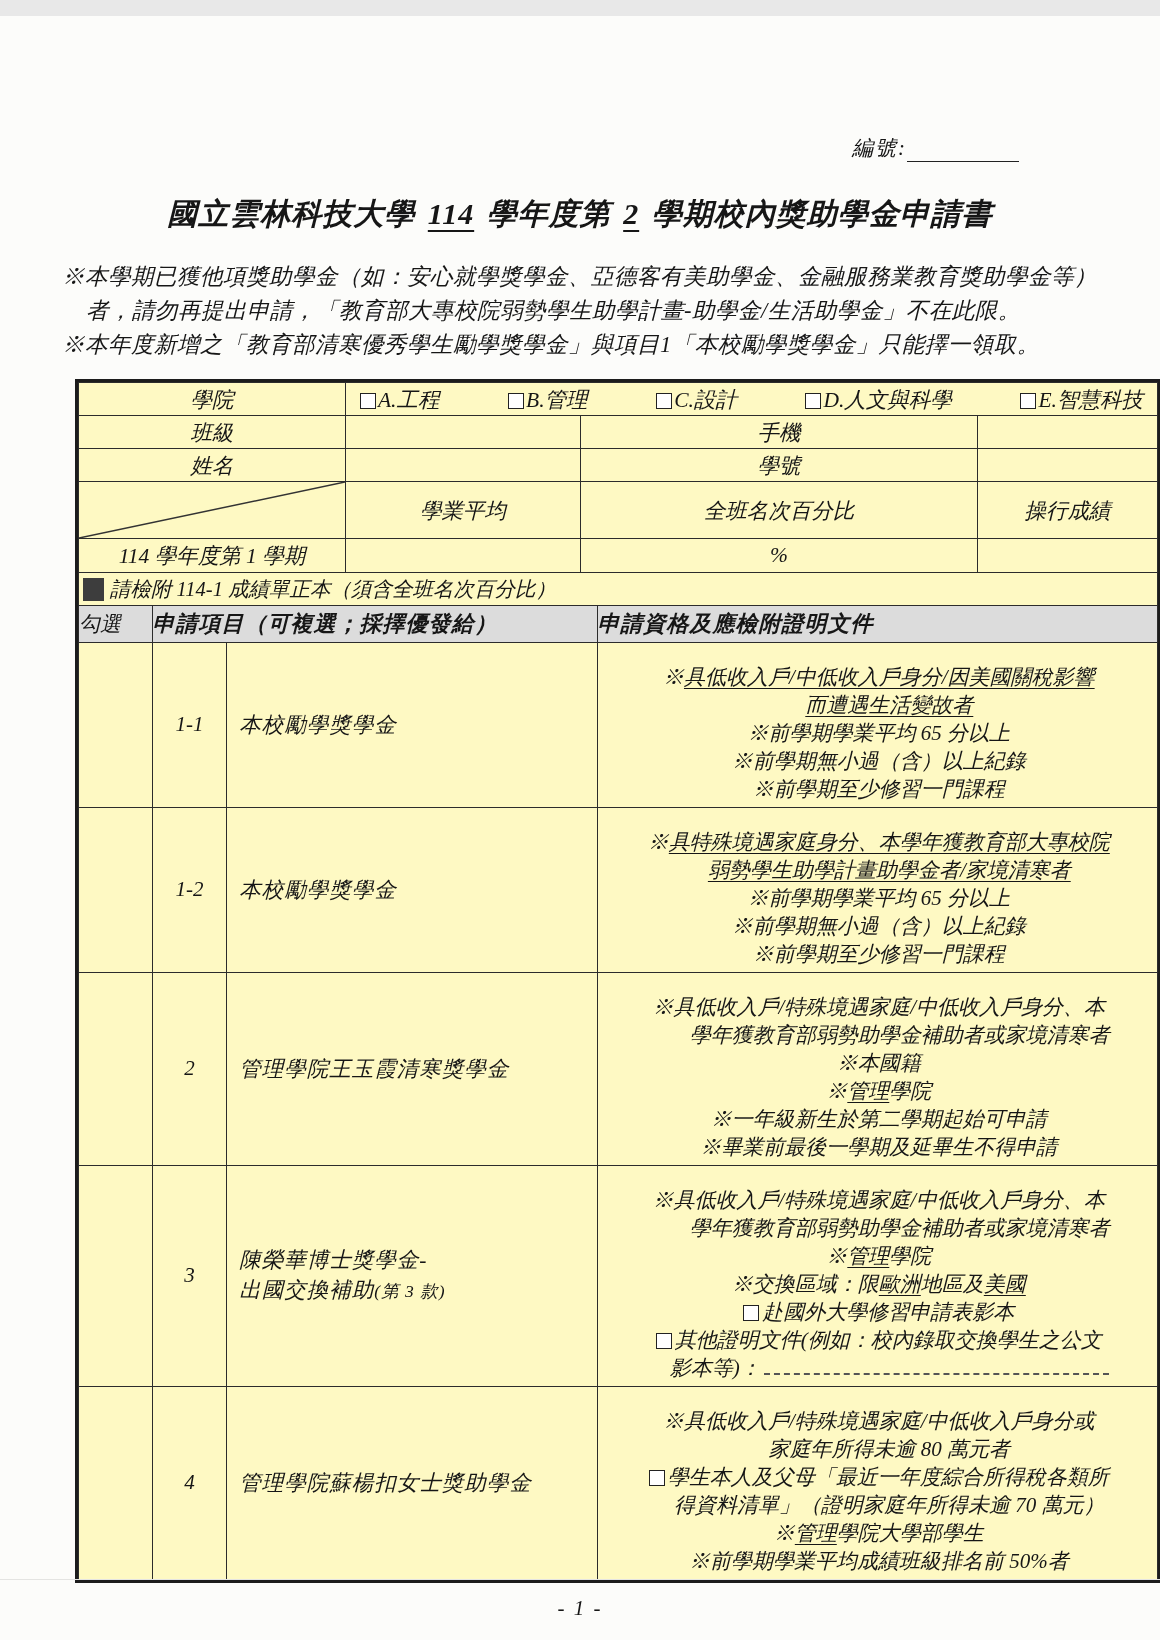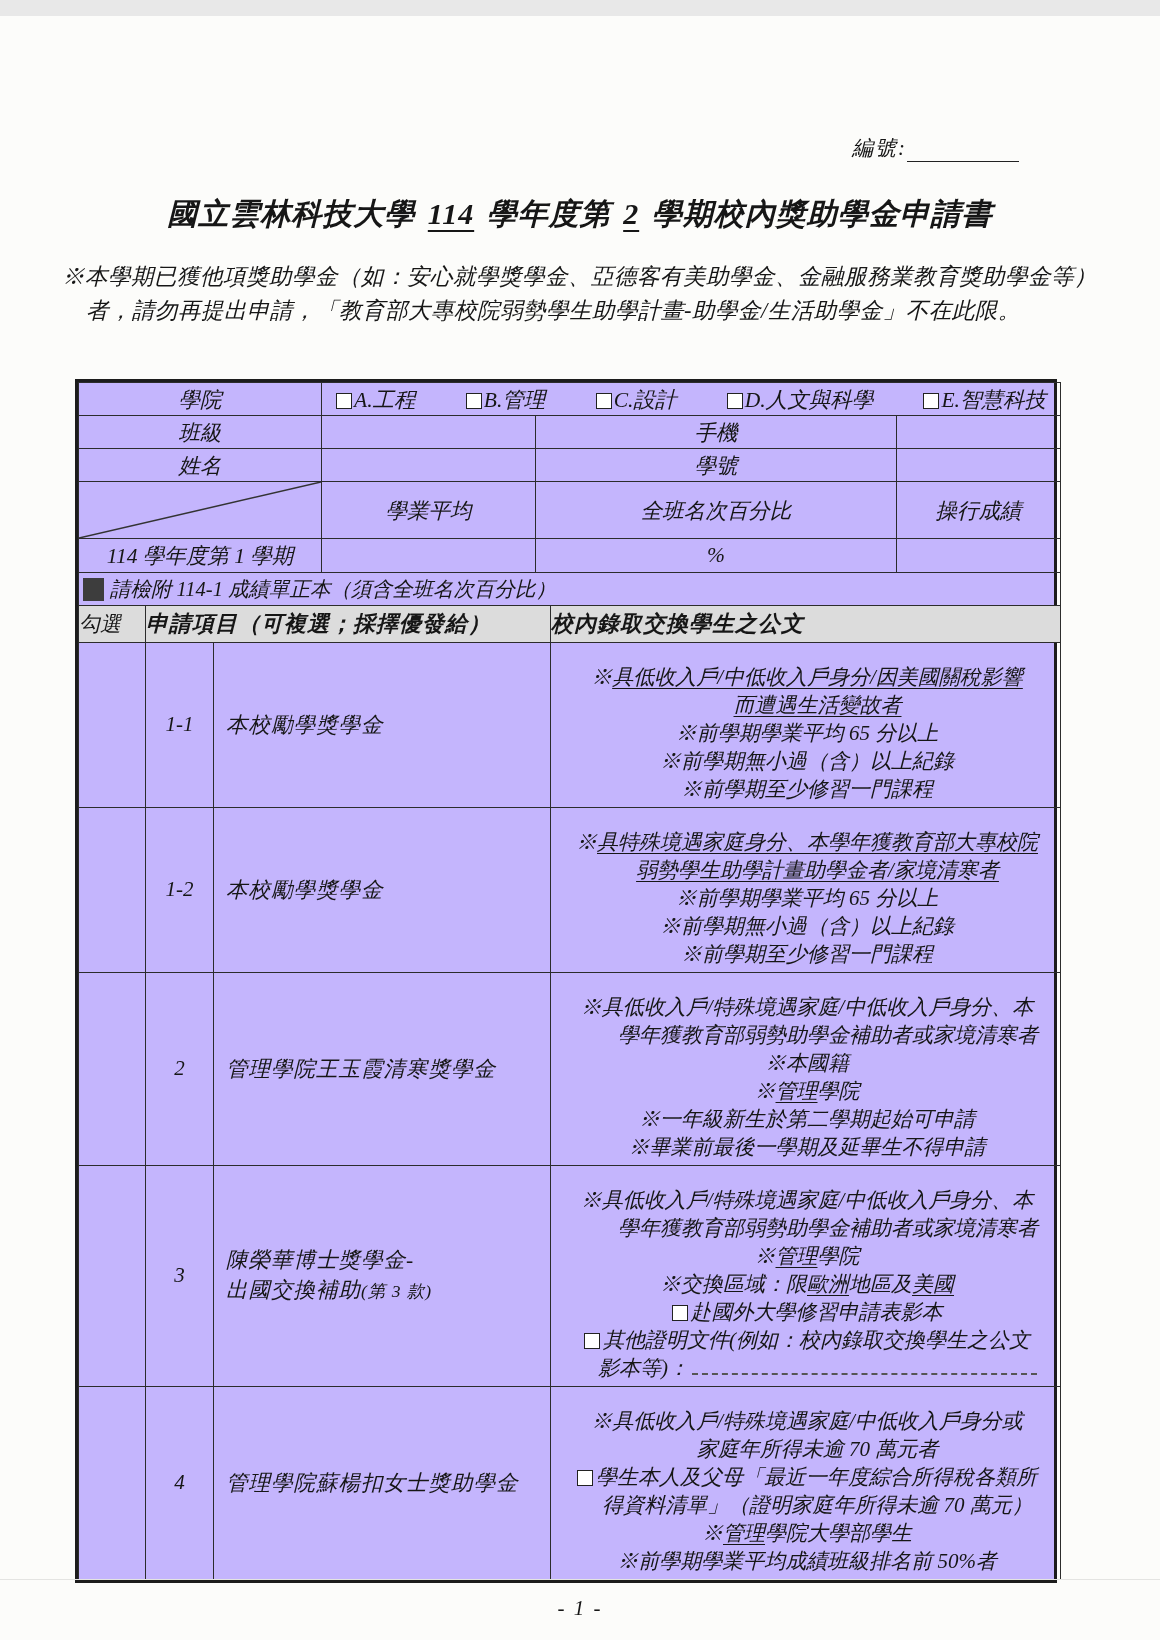--- a/index.html
+++ b/index.html
@@ -15,21 +15,21 @@
   .serial { position:absolute; top:118px; left:852px; font-size:21px; letter-spacing:2px; }
   .serial-line { display:inline-block; width:112px; height:21px; border-bottom:1.6px solid #222; vertical-align:bottom; }
   
   .title { position:absolute; top:178px; left:0; width:100%; text-align:center;
            font-size:30px; font-weight:bold; letter-spacing:1px; }
   .title .u-num { text-decoration:underline; text-underline-offset:6px; text-decoration-thickness:1.6px; padding:0 4px; }
   
   .notes { position:absolute; top:244px; left:62px; width:1046px; font-size:22.5px; line-height:34px; letter-spacing:0.5px; }
   .notes .indent1 { padding-left:24px; }
   
-  .wrap { position:absolute; left:75px; top:363px; width:982px; border:3px solid #1c1c1c; background:#c4b5fd; }
+  .wrap { position:absolute; left:75px; top:363px; width:1086px; border:3px solid #1c1c1c; background:#fef9c3; }
   table { width:100%; border-collapse:collapse; table-layout:fixed; }
   td, th { border:1.5px solid #2c2c2c; font-weight:normal; overflow:hidden; }
   
   .info td { font-size:21.5px; text-align:center; vertical-align:middle; }
   .info .r-sm  { height:33px; }
   .info .r-mid { height:34px; }
   .info .r-big { height:57px; }
   .info .r-note{ height:31px; }
   .colleges { display:flex; justify-content:space-between; align-items:center; padding:0 14px; white-space:nowrap;gap:10px; }
   .cbx { display:inline-block; width:16px; height:16px; border:1.7px solid #222; background:#fff;
@@ -66,20 +66,21 @@
     <span>編號:</span><span class="serial-line"></span>
   </div>
 
   <div class="title">
     <span>國立雲林科技大學 </span><span class="u-num">114</span><span> 學年度第 </span><span class="u-num">2</span><span> 學期校內獎助學金申請書</span>
   </div>
 
   <div class="notes">
     <div>※本學期已獲他項獎助學金（如：安心就學獎學金、亞德客有美助學金、金融服務業教育獎助學金等）</div>
     <div class="indent1">者，請勿再提出申請，「教育部大專校院弱勢學生助學計畫-助學金/生活助學金」不在此限。</div>
+    <div>※本年度新增之「教育部清寒優秀學生勵學獎學金」與項目1「本校勵學獎學金」只能擇一領取。</div>
   </div>
 
   <div class="wrap">
 
     <table class="info">
       <colgroup>
           <col style="width:243px">
           <col style="width:214px">
           <col style="width:361px">
           <col style="width:164px">
@@ -137,21 +138,21 @@
       <colgroup>
           <col style="width:67px">
           <col style="width:68px">
           <col style="width:337px">
           <col style="width:510px">
         </colgroup>
       <tbody>
           <tr>
         <th class="th-check">勾選</th>
         <th colspan="2" class="bold">申請項目（可複選；採擇優發給）</th>
-        <th class="bold">校內錄取交換學生之公文</th>
+        <th class="bold">申請資格及應檢附證明文件</th>
       </tr>
       </tbody>
         <tbody id="items-body">
           <tr>
             <td class="col-check"></td>
             <td class="col-num">1-1</td>
             <td class="col-name">
               <div class="name-line"><span>本校勵學獎學金</span></div>
             </td>
             <td class="col-crit">
@@ -209,21 +210,21 @@
             </td>
           </tr>
           <tr>
             <td class="col-check"></td>
             <td class="col-num">4</td>
             <td class="col-name">
               <div class="name-line"><span>管理學院蘇楊扣女士獎助學金</span></div>
             </td>
             <td class="col-crit">
               <div class="crit-line"><span>※具低收入戶/特殊境遇家庭/中低收入戶身分或</span></div>
-              <div class="crit-line" style="padding-left: 1em;"><span>家庭年所得未逾 70 萬元者</span></div>
+              <div class="crit-line" style="padding-left: 1em;"><span>家庭年所得未逾 80 萬元者</span></div>
               <div class="crit-line"><span class="cbx"></span><span>學生本人及父母「最近一年度綜合所得稅各類所</span></div>
               <div class="crit-line" style="padding-left: 1em;"><span>得資料清單」（證明家庭年所得未逾 70 萬元）</span></div>
               <div class="crit-line"><span>※</span><span class="u">管理</span><span>學院大學部學生</span></div>
               <div class="crit-line"><span>※前學期學業平均成績班級排名前 50%者</span></div>
             </td>
           </tr>
         </tbody>
     </table>
 
   </div>

